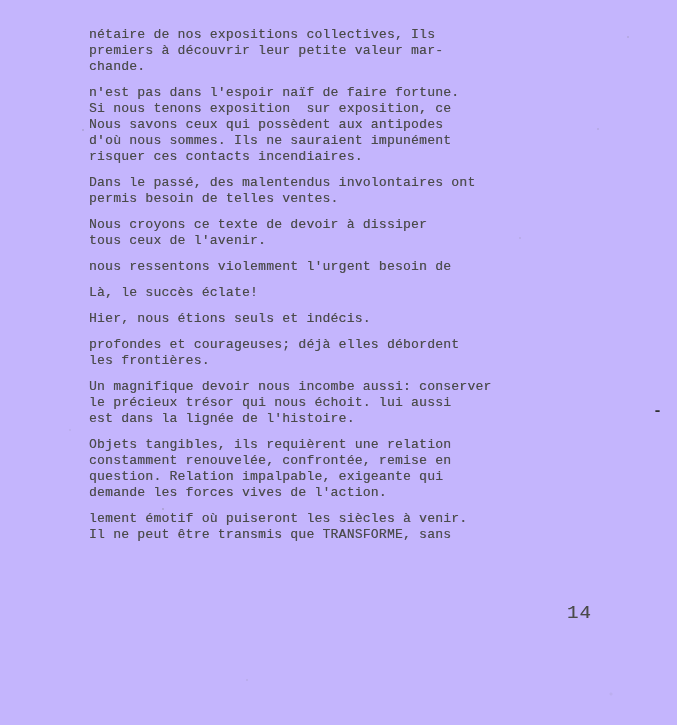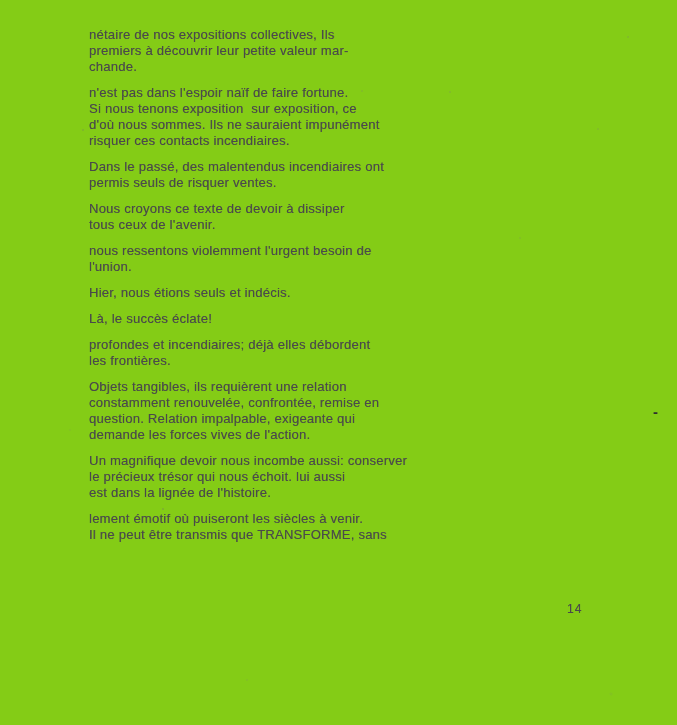--- a/index.html
+++ b/index.html
@@ -6,23 +6,23 @@
   html, body {
     margin: 0;
     padding: 0;
     background: #e9e9e7;
   }
   .page {
     position: relative;
     width: 677px;
     height: 725px;
     margin: 0;
-    background: #84cc16;
+    background: #c4b5fd;
     overflow: hidden;
-    font-family: Liberation Sans, sans-serif;
+    font-family: Liberation Mono, monospace;
   }
   
   .page::before {
     content: "";
     position: absolute;
     inset: 0;
     pointer-events: none;
     background-image:
       radial-gradient(circle 1.5px at 83px 130px, rgba(110,110,110,0.22) 0 1px, transparent 1.5px),
       radial-gradient(circle 1.5px at 163px 509px, rgba(110,110,110,0.25) 0 1px, transparent 1.5px),
@@ -47,21 +47,21 @@
     letter-spacing: 0.25px;
     text-shadow: 0.3px 0.4px 0.6px rgba(80,80,80,0.55);
   }
   .para { margin: 0 0 10px 0; }
   .ln { white-space: pre; }
   .page-number {
     position: absolute;
     left: 567px;
     top: 602px;
     color: #4a4a4a;
-    font-size: 12px;
+    font-size: 19px;
     letter-spacing: 1px;
     text-shadow: 0.3px 0.4px 0.6px rgba(80,80,80,0.55);
   }
   .margin-mark {
     position: absolute;
     left: 653px;
     top: 403px;
     color: #2f2f2f;
     font-size: 15px;
     font-weight: bold;
@@ -76,63 +76,63 @@
 
     <div class="para">
       <div class="ln">nétaire de nos expositions collectives, Ils</div>
       <div class="ln">premiers à découvrir leur petite valeur mar-</div>
       <div class="ln">chande.</div>
     </div>
 
     <div class="para">
       <div class="ln">n'est pas dans l'espoir naïf de faire fortune.</div>
       <div class="ln">Si nous tenons exposition  sur exposition, ce</div>
+      <div class="ln">Nous savons ceux qui possèdent aux antipodes</div>
       <div class="ln">d'où nous sommes. Ils ne sauraient impunément</div>
       <div class="ln">risquer ces contacts incendiaires.</div>
     </div>
 
     <div class="para">
-      <div class="ln">Dans le passé, des malentendus incendiaires ont</div>
-      <div class="ln">permis seuls de risquer ventes.</div>
+      <div class="ln">Dans le passé, des malentendus involontaires ont</div>
+      <div class="ln">permis besoin de telles ventes.</div>
     </div>
 
     <div class="para">
       <div class="ln">Nous croyons ce texte de devoir à dissiper</div>
       <div class="ln">tous ceux de l'avenir.</div>
     </div>
 
     <div class="para">
       <div class="ln">nous ressentons violemment l'urgent besoin de</div>
-      <div class="ln">l'union.</div>
+    </div>
+
+    <div class="para">
+      <div class="ln">Là, le succès éclate!</div>
     </div>
 
     <div class="para">
       <div class="ln">Hier, nous étions seuls et indécis.</div>
     </div>
 
     <div class="para">
-      <div class="ln">Là, le succès éclate!</div>
+      <div class="ln">profondes et courageuses; déjà elles débordent</div>
+      <div class="ln">les frontières.</div>
     </div>
 
     <div class="para">
-      <div class="ln">profondes et incendiaires; déjà elles débordent</div>
-      <div class="ln">les frontières.</div>
+      <div class="ln">Un magnifique devoir nous incombe aussi: conserver</div>
+      <div class="ln">le précieux trésor qui nous échoit. lui aussi</div>
+      <div class="ln">est dans la lignée de l'histoire.</div>
     </div>
 
     <div class="para">
       <div class="ln">Objets tangibles, ils requièrent une relation</div>
       <div class="ln">constamment renouvelée, confrontée, remise en</div>
       <div class="ln">question. Relation impalpable, exigeante qui</div>
       <div class="ln">demande les forces vives de l'action.</div>
-    </div>
-
-    <div class="para">
-      <div class="ln">Un magnifique devoir nous incombe aussi: conserver</div>
-      <div class="ln">le précieux trésor qui nous échoit. lui aussi</div>
-      <div class="ln">est dans la lignée de l'histoire.</div>
     </div>
 
     <div class="para">
       <div class="ln">lement émotif où puiseront les siècles à venir.</div>
       <div class="ln">Il ne peut être transmis que TRANSFORME, sans</div>
     </div>
 
   </div>
 
   <div class="page-number">14</div>

